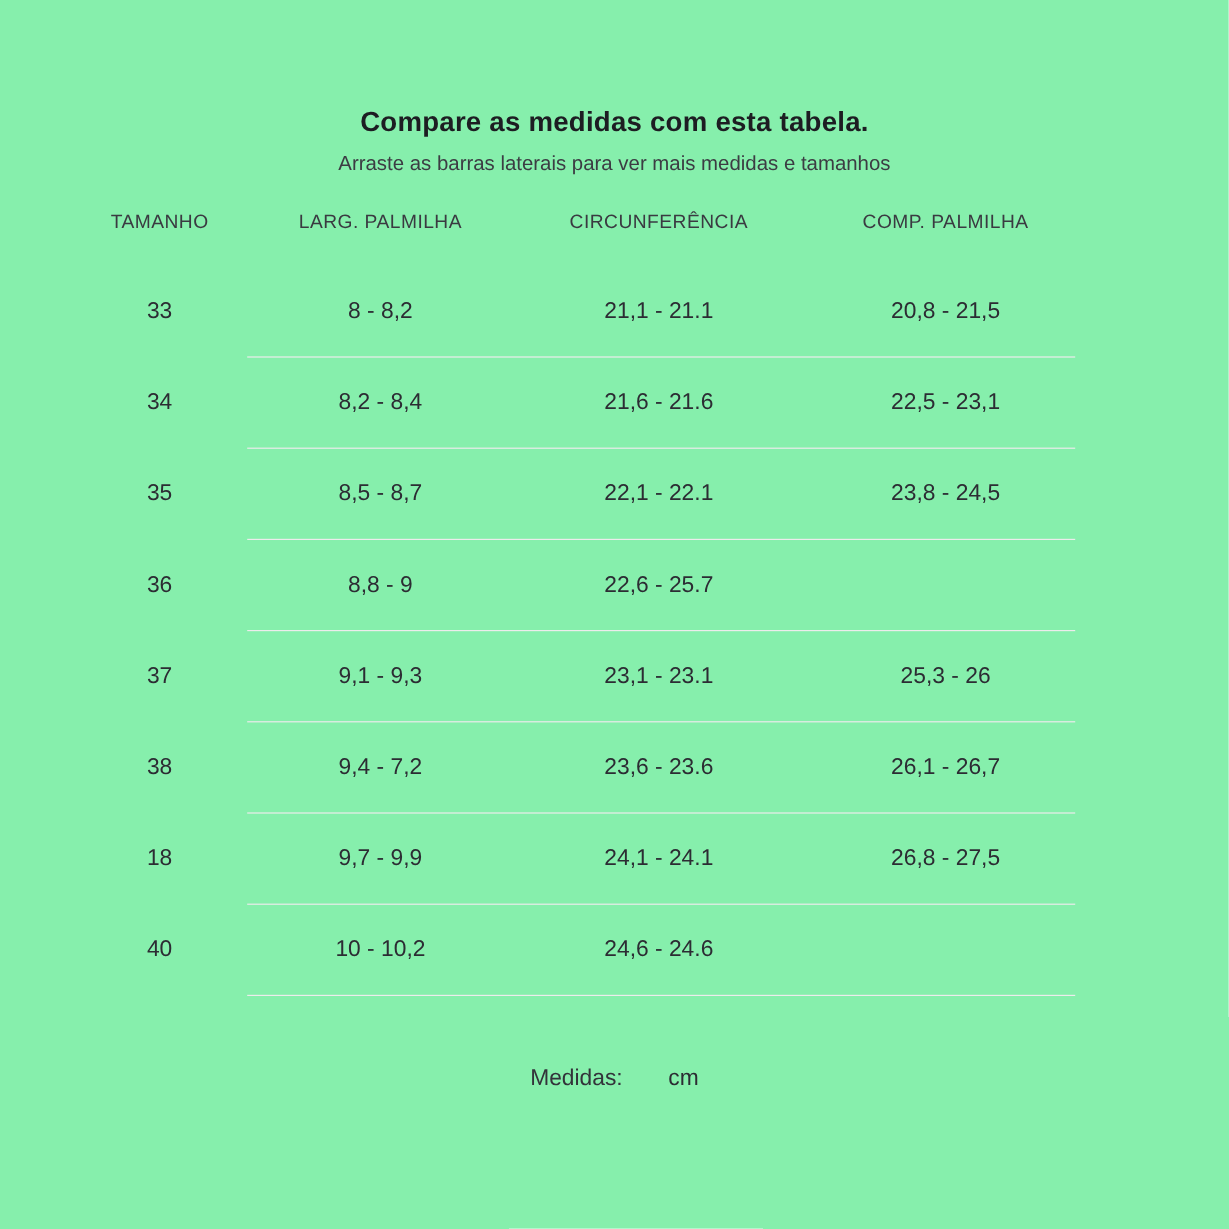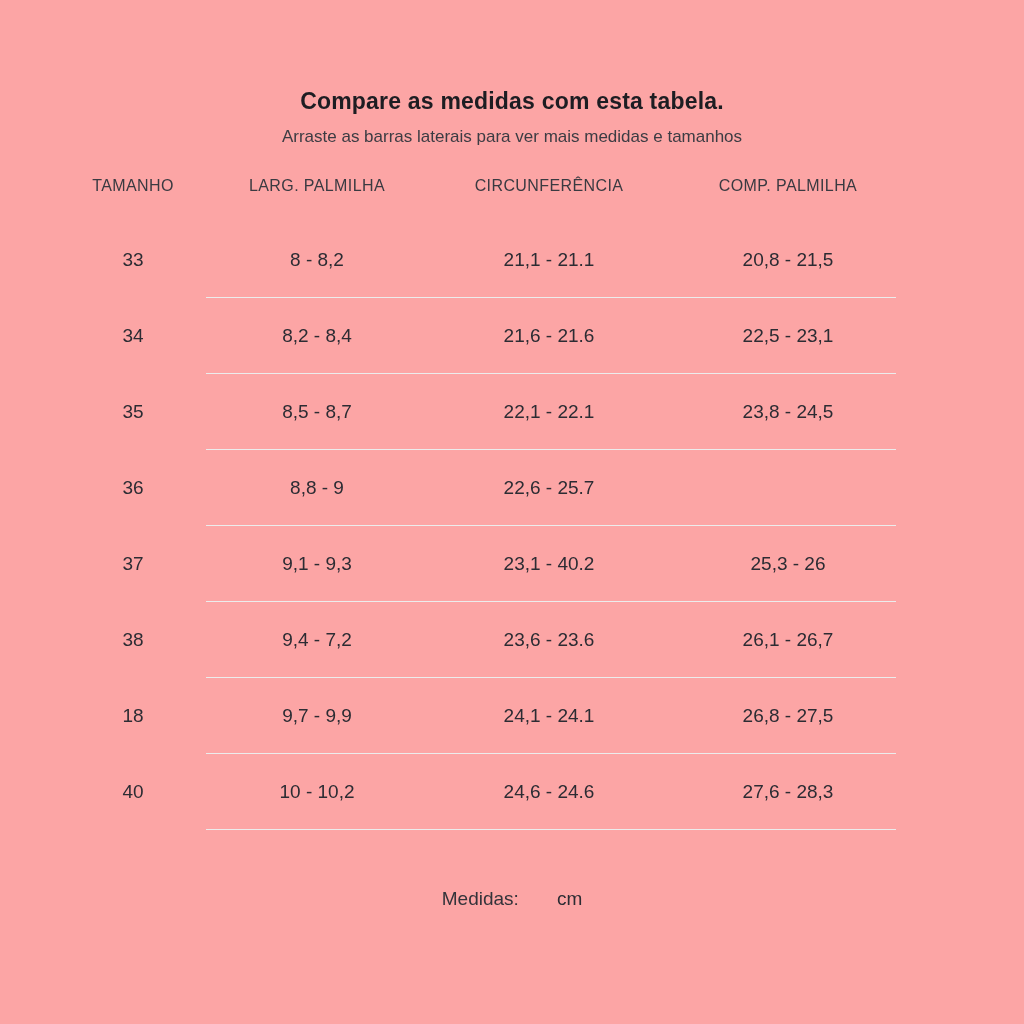--- a/index.html
+++ b/index.html
@@ -9,21 +9,21 @@
     width: 1024px;
     height: 1024px;
     font-family: "Liberation Sans", sans-serif;
     -webkit-font-smoothing: antialiased;
   }
   .page {
     position: relative;
     width: 1024px;
     height: 1024px;
     overflow: hidden;
-    background: #fca5a5;
+    background: #86efac;
   }
   .title {
     padding-top: 88px;
     text-align: center;
     font-size: 23px;
     line-height: 26px;
     font-weight: 700;
     color: #1d1d22;
     letter-spacing: 0.2px;
   }
@@ -128,40 +128,39 @@
           <div class="td">23,8 - 24,5</div>
         </div>
         <div class="trow">
           <div class="td">36</div>
           <div class="td">8,8 - 9</div>
           <div class="td">22,6 - 25.7</div>
         </div>
         <div class="trow">
           <div class="td">37</div>
           <div class="td">9,1 - 9,3</div>
-          <div class="td">23,1 - 40.2</div>
+          <div class="td">23,1 - 23.1</div>
           <div class="td">25,3 - 26</div>
         </div>
         <div class="trow">
           <div class="td">38</div>
           <div class="td">9,4 - 7,2</div>
           <div class="td">23,6 - 23.6</div>
           <div class="td">26,1 - 26,7</div>
         </div>
         <div class="trow">
           <div class="td">18</div>
           <div class="td">9,7 - 9,9</div>
           <div class="td">24,1 - 24.1</div>
           <div class="td">26,8 - 27,5</div>
         </div>
         <div class="trow">
           <div class="td">40</div>
           <div class="td">10 - 10,2</div>
           <div class="td">24,6 - 24.6</div>
-          <div class="td">27,6 - 28,3</div>
         </div>
       </div>
 
   </div>
 
   <div class="footer">
     <span>Medidas:</span><span class="unit">cm</span>
   </div>
 
 </div>

